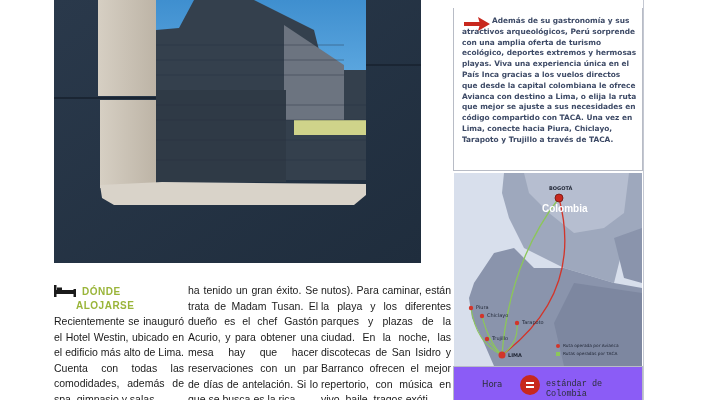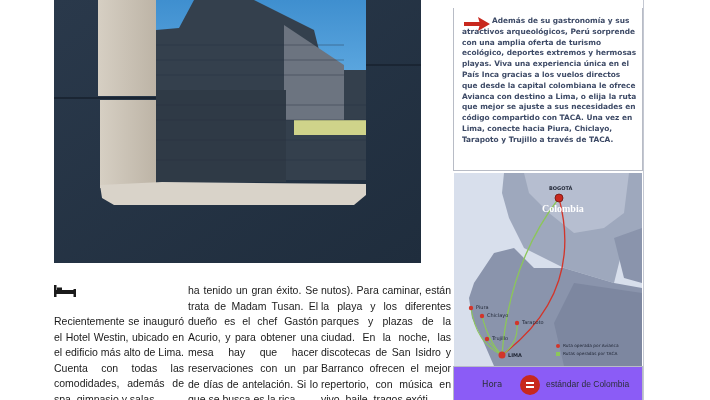--- a/index.html
+++ b/index.html
@@ -23,29 +23,29 @@
   
   .sidebar { position:absolute; left:453px; top:0; width:190px; height:400px;margin-top:8px; }
   .info-box { position:absolute; left:0; top:0; width:188px; height:162px; border:1px solid #b8bcc6; border-top:none; background:#fff; }
   .info-text { position:absolute; left:8px; top:8px; width:176px; font-family:"DejaVu Sans", sans-serif; font-weight:bold; font-size:7.4px; line-height:10.8px; color:#3d4a66; }
   .info-text .indent { display:inline-block; width:30px; }
   .arrow-icon { position:absolute; left:10px; top:9px; width:26px; height:14px; }
 
   .map { position:absolute; left:1px; top:165px; width:188px; height:193px; background:#d8dfec; overflow:hidden; }
   .map svg { display:block; }
   .map-label { position:absolute; font-family:"DejaVu Sans", sans-serif; font-size:5px; color:#1e2433; }
-  .map-country { position:absolute; font-family:Liberation Serif, serif; font-weight:bold; font-size:10px; color:#ffffff; }
+  .map-country { position:absolute; font-family:Liberation Sans, sans-serif; font-weight:bold; font-size:10px; color:#ffffff; }
 
   .hora-row { position:absolute; left:0; top:358px; width:188px; height:38px; border:1px solid #b8bcc6; border-top:1px solid #b8bcc6; background:#8b5cf6; }
   .hora-label { position:absolute; left:28px; top:12px; font-family:"DejaVu Sans", sans-serif; font-size:8.5px; color:#2b2f3a; }
   .equals-icon { position:absolute; left:66px; top:8px; width:20px; height:20px; border-radius:50%; background:#c8281e; }
   .equals-icon::before, .equals-icon::after { content:""; position:absolute; left:6px; width:8px; height:2px; background:#fff; }
   .equals-icon::before { top:7px; }
   .equals-icon::after { top:11px; }
-  .hora-desc { position:absolute; left:92px; top:12px; font-family:Liberation Sans, sans-serif; font-size:8.5px; color:#2b2f3a; }
+  .hora-desc { position:absolute; left:92px; top:12px; font-family:Liberation Mono, monospace; font-size:8.5px; color:#2b2f3a; }
   .next-icon { position:absolute; left:50px; top:396px; width:14px; height:8px; border-radius:7px 7px 0 0; background:#c8281e; }
 
   .right-margin-line { position:absolute; left:643px; top:0; width:1px; height:400px; background:#c4c8d2; }
 </style>
 </head>
 <body>
 
 <div class="photo">
   <svg width="367" height="263" viewBox="0 0 367 263">
     <defs>
@@ -91,20 +91,24 @@
   </svg>
 </div>
 
 <div class="section-head">
   <svg class="bed-icon" viewBox="0 0 22 12">
     <rect x="0" y="0" width="2.5" height="12" fill="#1a1a1a"></rect>
     <rect x="19.5" y="4" width="2.5" height="8" fill="#1a1a1a"></rect>
     <rect x="2" y="5" width="18" height="4" fill="#1a1a1a"></rect>
     <rect x="3" y="2.5" width="5" height="2.5" fill="#1a1a1a"></rect>
   </svg>
+  <div class="section-title">
+    <span>DÓNDE</span>
+    <span class="l2" style="margin-left:-6px">ALOJARSE</span>
+  </div>
 </div>
 
 <div class="col col1">Recientemente se inauguró el Hotel Westin, ubicado en el edificio más alto de Lima. Cuenta con todas las comodidades, además de spa, gimnasio y salas</div>
 <div class="col col2">ha tenido un gran éxito. Se trata de Madam Tusan. El dueño es el chef Gastón Acurio, y para obtener una mesa hay que hacer reservaciones con un par de días de antelación. Si lo que se busca es la rica</div>
 <div class="col col3">nutos). Para caminar, están la playa y los diferentes parques y plazas de la ciudad. En la noche, las discotecas de San Isidro y Barranco ofrecen el mejor repertorio, con música en vivo, baile, tragos exóti-</div>
 
 <div class="sidebar">
   <div class="info-box">
     <svg class="arrow-icon" viewBox="0 0 26 14">
       <rect x="0" y="5" width="18" height="4" fill="#c8281e"></rect>

